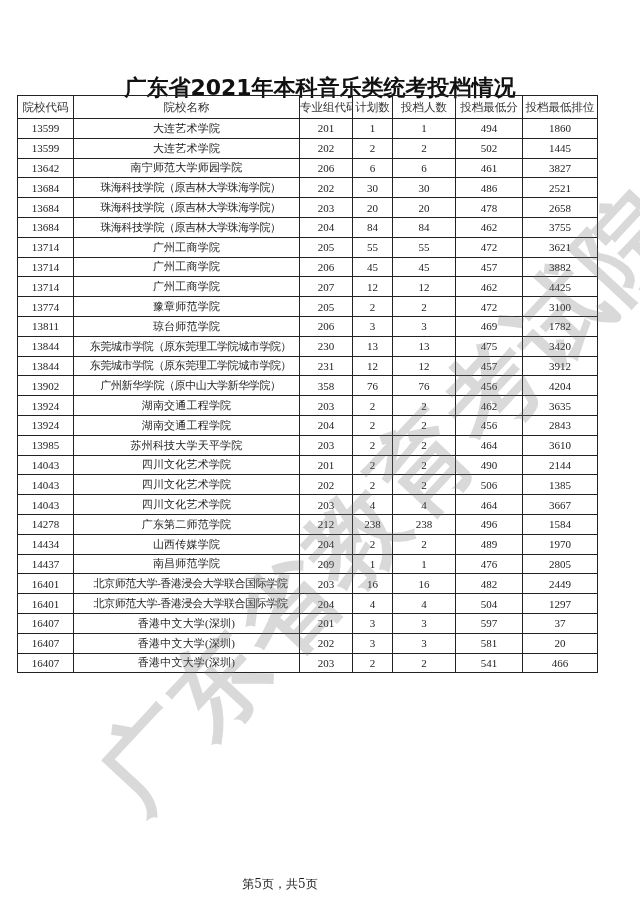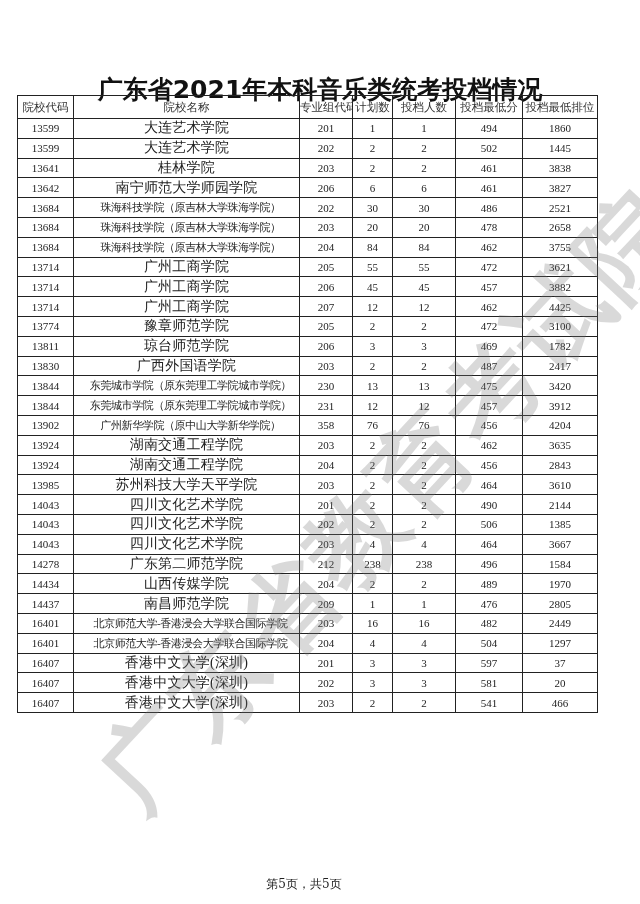--- a/index.html
+++ b/index.html
@@ -1,31 +1,31 @@
 <!DOCTYPE html>
 <html><head>
   <meta charset="utf-8">
   <style>
     html, body { margin: 0; padding: 0; background: #ffffff; }
     body { width: 640px; height: 904px; position: relative; overflow: hidden;
            font-family: "DejaVu Serif", "Liberation Serif", serif; color: #1a1a1a; }
     .title { position: absolute; left: 0; width: 640px; top: 73px; text-align: center;
-             font-size: 25px; font-weight: bold; letter-spacing: 0px; color: #111;
+             font-size: 22px; font-weight: bold; letter-spacing: 0px; color: #111;
              font-family: "DejaVu Sans", "Liberation Sans", sans-serif; }
     table.grid { position: absolute; left: 17px; top: 95px; width: 575px;
                  border-collapse: collapse; table-layout: fixed; }
     table.grid th, table.grid td { border: 1px solid #222; padding: 0; text-align: center;
                  white-space: nowrap; overflow: hidden; font-weight: normal; }
     table.grid th { height: 22px; font-size: 11.5px; color: #333; }
     table.grid td { height: 18.8px; font-size: 11px; color: #222;
                     font-family: "Liberation Serif", "DejaVu Serif", serif; }
-    table.grid td.name { font-size: 14px; letter-spacing: 0.2px; }
+    table.grid td.name { font-size: 11px; letter-spacing: 0.2px; }
     table.grid td.name.long { font-size: 11px; letter-spacing: -0.4px; text-align: center; padding-left: 8px; }
     .footer { position: absolute; left: 0; width: 560px; top: 876px; text-align: center;
-              font-size: 12px; color: #222; padding-left: 24px; }
+              font-size: 12px; color: #222; }
     .watermark { position: absolute; left: -20px; top: 440px; width: 820px; height: 120px;
                  transform: rotate(-47deg); transform-origin: center center;
                  font-size: 96px; line-height: 120px; color: rgba(120,120,120,0.28);
                  font-family: "DejaVu Sans", "Liberation Sans", sans-serif; font-weight: bold;
                  letter-spacing: 4px; text-align: center; pointer-events: none; white-space: nowrap; }
   </style>
 </head>
 <body>
 
 <div class="title">广东省2021年本科音乐类统考投档情况</div>
@@ -64,29 +64,20 @@
       <tr>
         <td>13599</td>
         <td class="name">大连艺术学院</td>
         <td>202</td>
         <td>2</td>
         <td>2</td>
         <td>502</td>
         <td>1445</td>
       </tr>
       <tr>
-        <td>13641</td>
-        <td class="name">桂林学院</td>
-        <td>203</td>
-        <td>2</td>
-        <td>2</td>
-        <td>461</td>
-        <td>3838</td>
-      </tr>
-      <tr>
         <td>13642</td>
         <td class="name">南宁师范大学师园学院</td>
         <td>206</td>
         <td>6</td>
         <td>6</td>
         <td>461</td>
         <td>3827</td>
       </tr>
       <tr>
         <td>13684</td>
@@ -154,29 +145,20 @@
       <tr>
         <td>13811</td>
         <td class="name">琼台师范学院</td>
         <td>206</td>
         <td>3</td>
         <td>3</td>
         <td>469</td>
         <td>1782</td>
       </tr>
       <tr>
-        <td>13830</td>
-        <td class="name">广西外国语学院</td>
-        <td>203</td>
-        <td>2</td>
-        <td>2</td>
-        <td>487</td>
-        <td>2417</td>
-      </tr>
-      <tr>
         <td>13844</td>
         <td class="name long">东莞城市学院（原东莞理工学院城市学院）</td>
         <td>230</td>
         <td>13</td>
         <td>13</td>
         <td>475</td>
         <td>3420</td>
       </tr>
       <tr>
         <td>13844</td>

